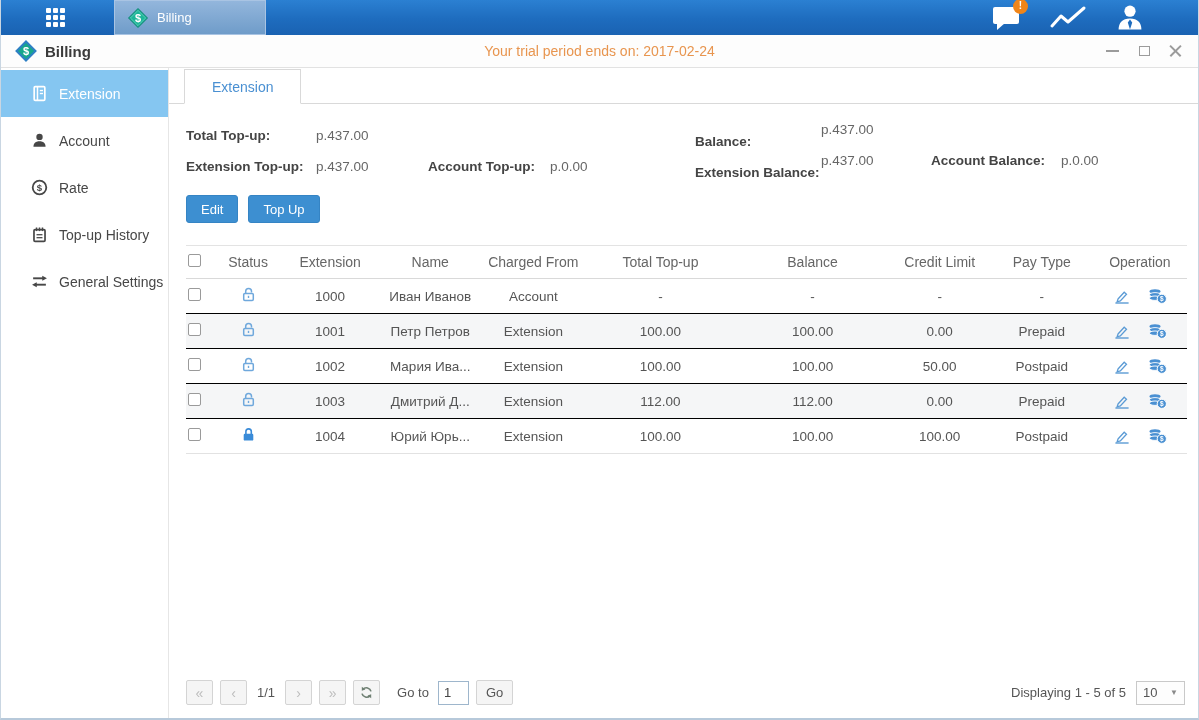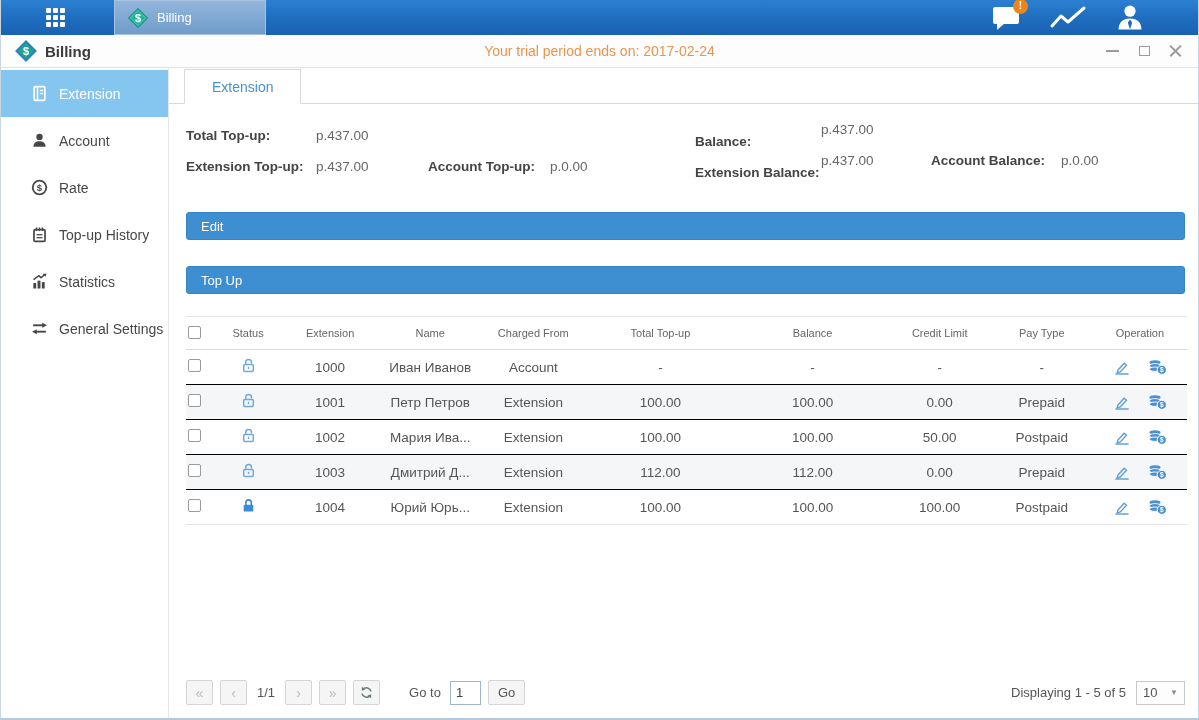--- a/index.html
+++ b/index.html
@@ -43,39 +43,39 @@
   .content { padding:16px 13px 0 17px; display:flex; flex-direction:column; flex:1; min-height:0; }
 
   
   .sum-row { display:flex; align-items:center; height:31px; font-size:13.5px; }
   .sum-label { font-weight:bold; color:#444; }
   .sum-value { color:#666; }
   .w-l1{width:130px;} .w-v1{width:112px;} .w-l2{width:122px;} .w-half{width:509px; display:flex;}
   .w-l3{width:126px;margin-top:12px;} .w-v3{width:110px;} .w-l4{width:130px;}
   .w-rest{flex:1; display:flex;}
 
-  .btn-row { margin-top:30px; display:flex; gap:26px;flex-direction:column; }
+  .btn-row { margin-top:13px; display:flex; gap:10px; }
   .btn-blue { background:#3d8fd1; color:#fff; border:1px solid #3584c4; border-radius:3px; height:28px; font-size:13px; padding:0 14px; display:flex; align-items:center; cursor:pointer; }
 
   
   table { border-collapse:collapse; width:1001px; table-layout:fixed; margin-top:22px; }
-  thead th { font-weight:normal; color:#666; font-size:11px; height:33px; border-top:1px solid #e3e3e3; border-bottom:1px solid #d9d9d9; text-align:center; }
+  thead th { font-weight:normal; color:#666; font-size:14px; height:33px; border-top:1px solid #e3e3e3; border-bottom:1px solid #d9d9d9; text-align:center; }
   tbody td { height:35px; text-align:center; color:#555; font-size:13.5px; border-bottom:1px solid #000000; overflow:hidden; white-space:nowrap; }
   tbody tr:nth-child(even) { background:#f5f6f7; }
   tbody tr:last-child td { border-bottom:1px solid #e2e2e2; }
   th.cb, td.cb { text-align:left; padding-left:2px; }
   .checkbox { width:13px; height:13px; border:1px solid #9a9a9a; border-radius:2px; background:#fff; display:inline-block; cursor:pointer; }
   .op-cell span { display:inline-flex; margin:0 7px; cursor:pointer; vertical-align:middle; }
 
   
   .pager { margin-top:auto; padding:10px 0 13px 0; display:flex; align-items:center; font-size:13px; color:#555; flex:0 0 auto; }
   .pg-btn { width:27px; height:25px; background:#f5f5f5; border:1px solid #d4d4d4; border-radius:2px; display:flex; align-items:center; justify-content:center; color:#bdbdbd; font-size:14px; margin-right:7px; cursor:pointer; }
   .pg-btn.en { color:#6d6d6d; }
   .page-ind { margin:0 10px 0 3px; color:#555; }
-  .goto-label { margin:0 9px 0 22px; color:#555; }
+  .goto-label { margin:0 9px 0 10px; color:#555; }
   .goto-input { width:31px; height:24px; border:1px solid #9eb6cc; font-size:13px; text-align:left; padding-left:5px; color:#444; font-family:inherit; }
   .go-btn { height:25px; background:#f5f5f5; border:1px solid #d4d4d4; border-radius:2px; padding:0 9px; margin-left:7px; color:#555; display:flex; align-items:center; cursor:pointer; }
   .pager-right { margin-left:auto; display:flex; align-items:center; gap:10px; }
   .page-size { width:49px; height:24px; border:1px solid #c9c9c9; background:#fdfdfd; display:flex; align-items:center; padding:0 6px; color:#555; cursor:pointer; }
   .page-size .caret { margin-left:auto; font-size:8px; color:#8a8a8a; }
 </style>
 </head>
 <body>
 
 <div class="topbar">
@@ -173,30 +173,20 @@
     <div class="side-item">
       <svg width="17" height="17" viewBox="0 0 16 16">
         <rect x="2.8" y="3.4" width="10.4" height="11" rx="1" fill="none" stroke="currentColor" stroke-width="1.6"></rect>
         <line x1="5.2" y1="1.4" x2="5.2" y2="4.8" stroke="currentColor" stroke-width="1.4"></line>
         <line x1="8" y1="1.4" x2="8" y2="4.8" stroke="currentColor" stroke-width="1.4"></line>
         <line x1="10.8" y1="1.4" x2="10.8" y2="4.8" stroke="currentColor" stroke-width="1.4"></line>
         <line x1="5.2" y1="8.2" x2="10.8" y2="8.2" stroke="currentColor" stroke-width="1.2"></line>
         <line x1="5.2" y1="11" x2="10.8" y2="11" stroke="currentColor" stroke-width="1.2"></line>
       </svg>
       <span>Top-up History</span>
-    </div>
-    <div class="side-item">
-      <svg width="17" height="17" viewBox="0 0 16 16">
-        <rect x="2.2" y="9.4" width="2.7" height="5.2" fill="currentColor"></rect>
-        <rect x="6.2" y="7.2" width="2.7" height="7.4" fill="currentColor"></rect>
-        <rect x="10.2" y="8.6" width="2.7" height="6" fill="currentColor"></rect>
-        <polyline points="2.4,6.2 7.4,2.6 9.4,4.4 13.2,1.4" fill="none" stroke="currentColor" stroke-width="1.4"></polyline>
-        <polygon points="14.6,0.4 10.8,1 13.6,3.6" fill="currentColor"></polygon>
-      </svg>
-      <span>Statistics</span>
     </div>
     <div class="side-item">
       <svg width="17" height="17" viewBox="0 0 16 16">
         <line x1="2" y1="5" x2="12" y2="5" stroke="currentColor" stroke-width="1.8"></line>
         <polygon points="15,5 10.6,2.6 10.6,7.4" fill="currentColor"></polygon>
         <line x1="4" y1="11" x2="14" y2="11" stroke="currentColor" stroke-width="1.8"></line>
         <polygon points="1,11 5.4,8.6 5.4,13.4" fill="currentColor"></polygon>
       </svg>
       <span>General Settings</span>
     </div>

